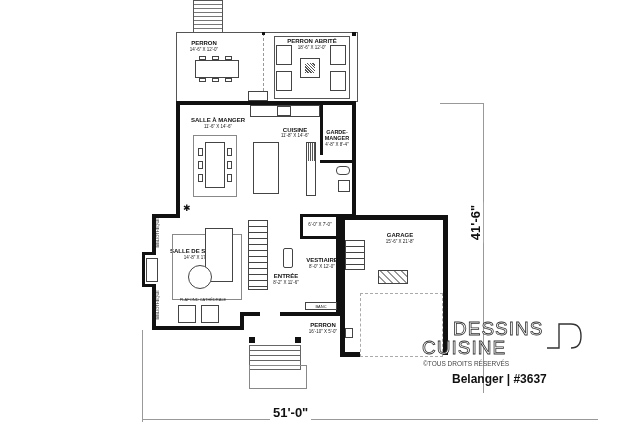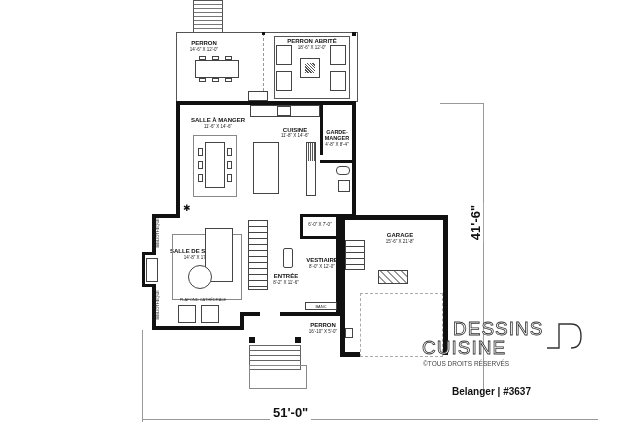--- a/index.html
+++ b/index.html
@@ -11,21 +11,21 @@
   .lbl { position:absolute; font-weight:bold; font-size:6px; color:#111; text-align:center; white-space:nowrap; line-height:7px; }
   .dim { position:absolute; font-size:4.5px; color:#222; text-align:center; white-space:nowrap; line-height:5px; }
   .vlbl { position:absolute; font-size:4px; color:#222; writing-mode:vertical-rl; transform:rotate(180deg); white-space:nowrap; }
   .fur { position:absolute; border:1px solid #444; background:#fff; box-sizing:border-box; }
   .stairs { position:absolute; box-sizing:border-box; border:1px solid #444;
      background:repeating-linear-gradient(to bottom,#fff 0,#fff 5px,#444 5px,#444 6px); }
   .dimline { position:absolute; background:#999; }
   .bigdim { position:absolute; font-weight:bold; font-size:13px; color:#111; background:#fff; padding:0 3px; }
   .brand1 { position:absolute; font-size:19px; letter-spacing:1px; color:#fff; -webkit-text-stroke:0.8px #333; font-weight:normal; }
   .rights { position:absolute; font-size:6.5px; color:#444; }
-  .plan-id { position:absolute; font-size:10px; font-weight:bold; color:#111;margin-top:14px; }
+  .plan-id { position:absolute; font-size:12px; font-weight:bold; color:#111; }
 </style>
 </head>
 <body>
 
 <div class="abs" style="left:193px;top:0;width:30px;height:33px;border:1px solid #555;box-sizing:border-box;background:repeating-linear-gradient(to bottom,#fff 0,#fff 3px,#777 3px,#777 4px);"></div>
 <div class="thin" style="left:176px;top:32px;width:182px;height:70px;"></div>
 <div class="dash" style="left:263px;top:33px;width:1px;height:68px;border-width:0 0 0 1px;"></div>
 <div class="wall" style="left:262px;top:32px;width:3px;height:3px;"></div>
 <div class="wall" style="left:352px;top:32px;width:4px;height:4px;"></div>
 

